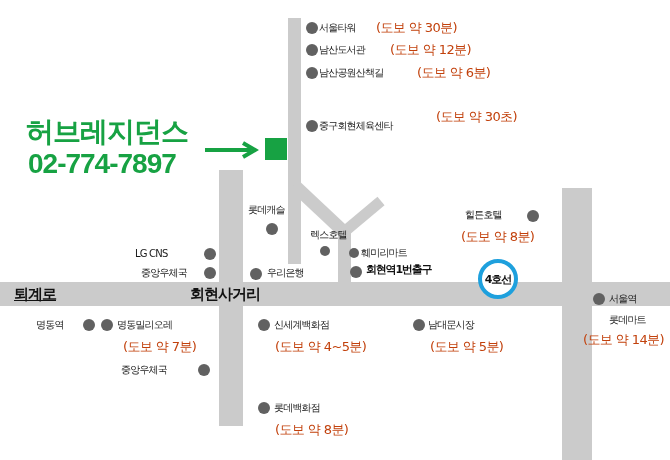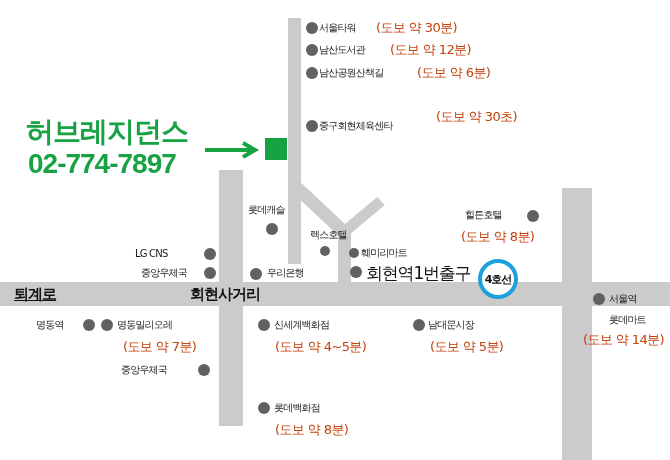--- a/index.html
+++ b/index.html
@@ -6,21 +6,21 @@
   html, body { width: 670px; height: 460px; background: #ffffff; overflow: hidden; }
   body { position: relative; font-family: "DejaVu Sans", "Liberation Sans", sans-serif; color: #1a1a1a; }
   .map { position: absolute; left: 0; top: 0; width: 670px; height: 460px; }
   .road { position: absolute; background: #cbcbcb; }
   svg.roads { position: absolute; left: 0; top: 0; }
   .lbl { position: absolute; white-space: nowrap; font-size: 10px; letter-spacing: -0.8px; line-height: 16px; }
   .walk { position: absolute; white-space: nowrap; font-size: 13px; color: #c2410c; letter-spacing: -0.6px; line-height: 16px; }
   .dot { position: absolute; width: 12px; height: 12px; border-radius: 50%; background: #616161; }
   .dot.sm { width: 10px; height: 10px; }
   .road-name { position: absolute; font-size: 15px; font-weight: bold; letter-spacing: -1px; color: #111; white-space: nowrap; }
-  .station { position: absolute; font-size: 17px; font-weight: normal; letter-spacing: -1.2px; color: #111; white-space: nowrap; }
+  .station { position: absolute; font-size: 11px; font-weight: bold; letter-spacing: -1.2px; color: #111; white-space: nowrap; }
   .line-circle { position: absolute; width: 40px; height: 40px; border: 4px solid #1ea0dd; border-radius: 50%; background: #fff; display: flex; align-items: center; justify-content: center; font-size: 11px; font-weight: bold; letter-spacing: -1px; color: #111; }
   .brand { position: absolute; color: #17a243; font-weight: bold; white-space: nowrap; font-family: "Liberation Sans", "DejaVu Sans", sans-serif; }
   .brand-name { left: 26px; top: 116px; font-size: 28px; letter-spacing: -1px; line-height: 32px; }
   .brand-phone { left: 28px; top: 148px; font-size: 28px; letter-spacing: -1px; line-height: 32px; }
   .marker { position: absolute; left: 265px; top: 138px; width: 22px; height: 22px; background: #17a243; }
 </style>
 </head>
 <body>
 
 <div class="map">

